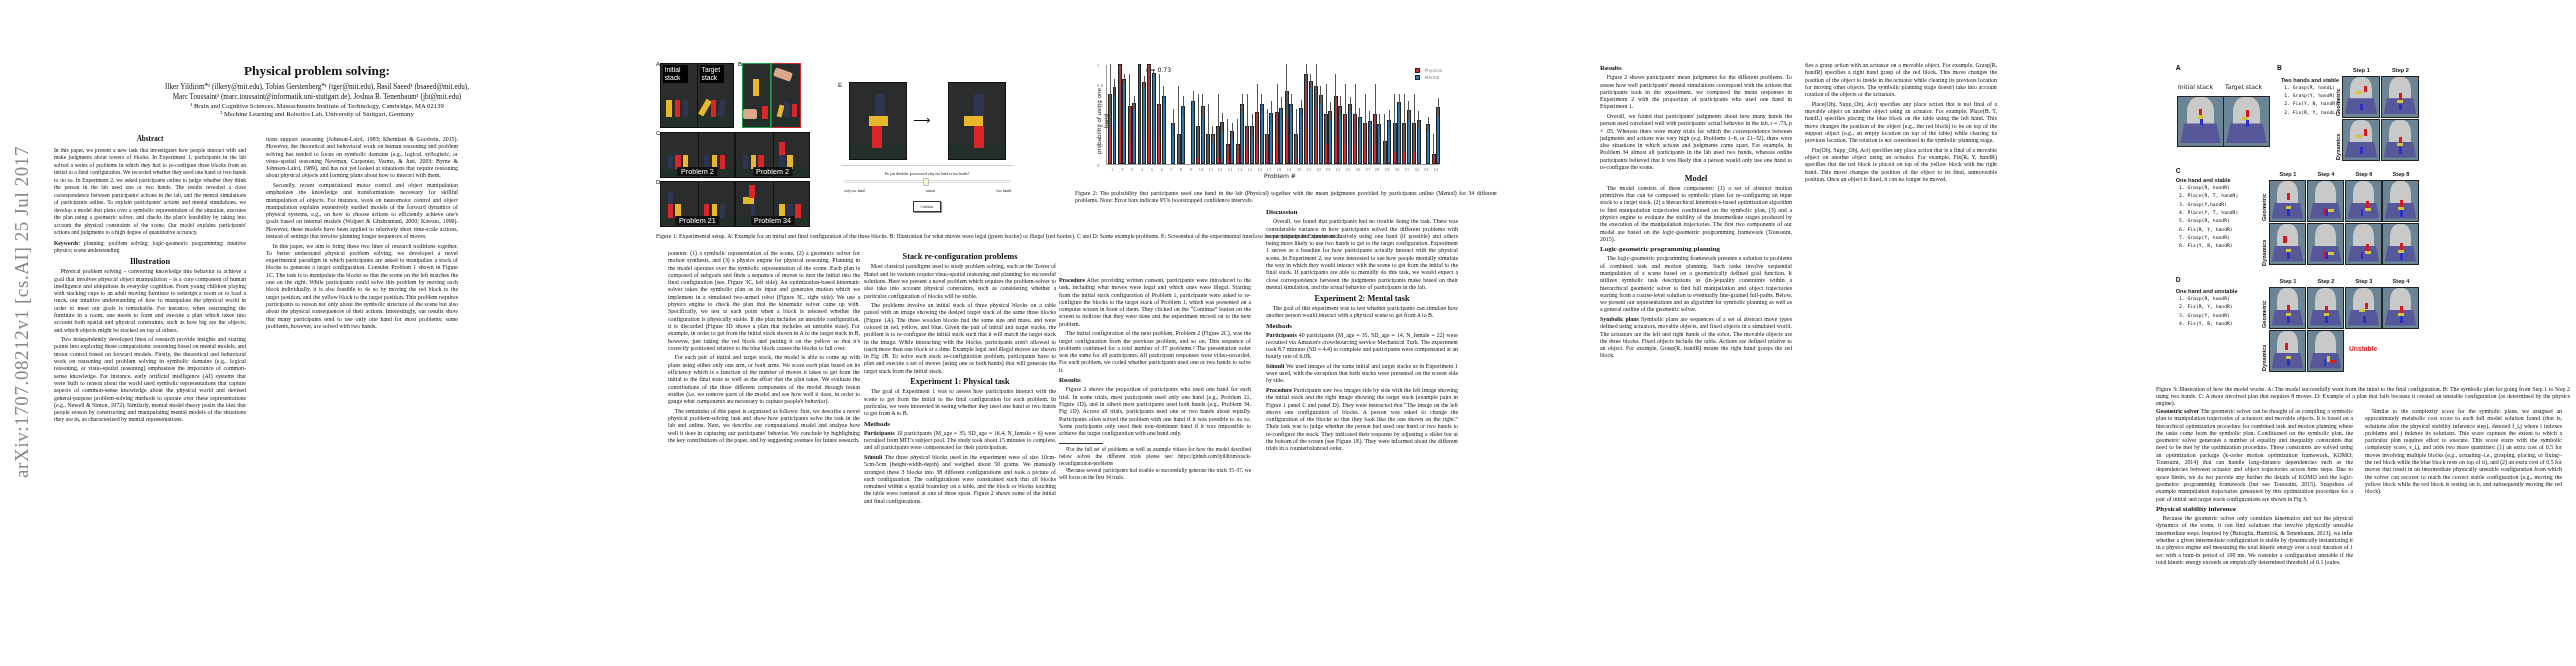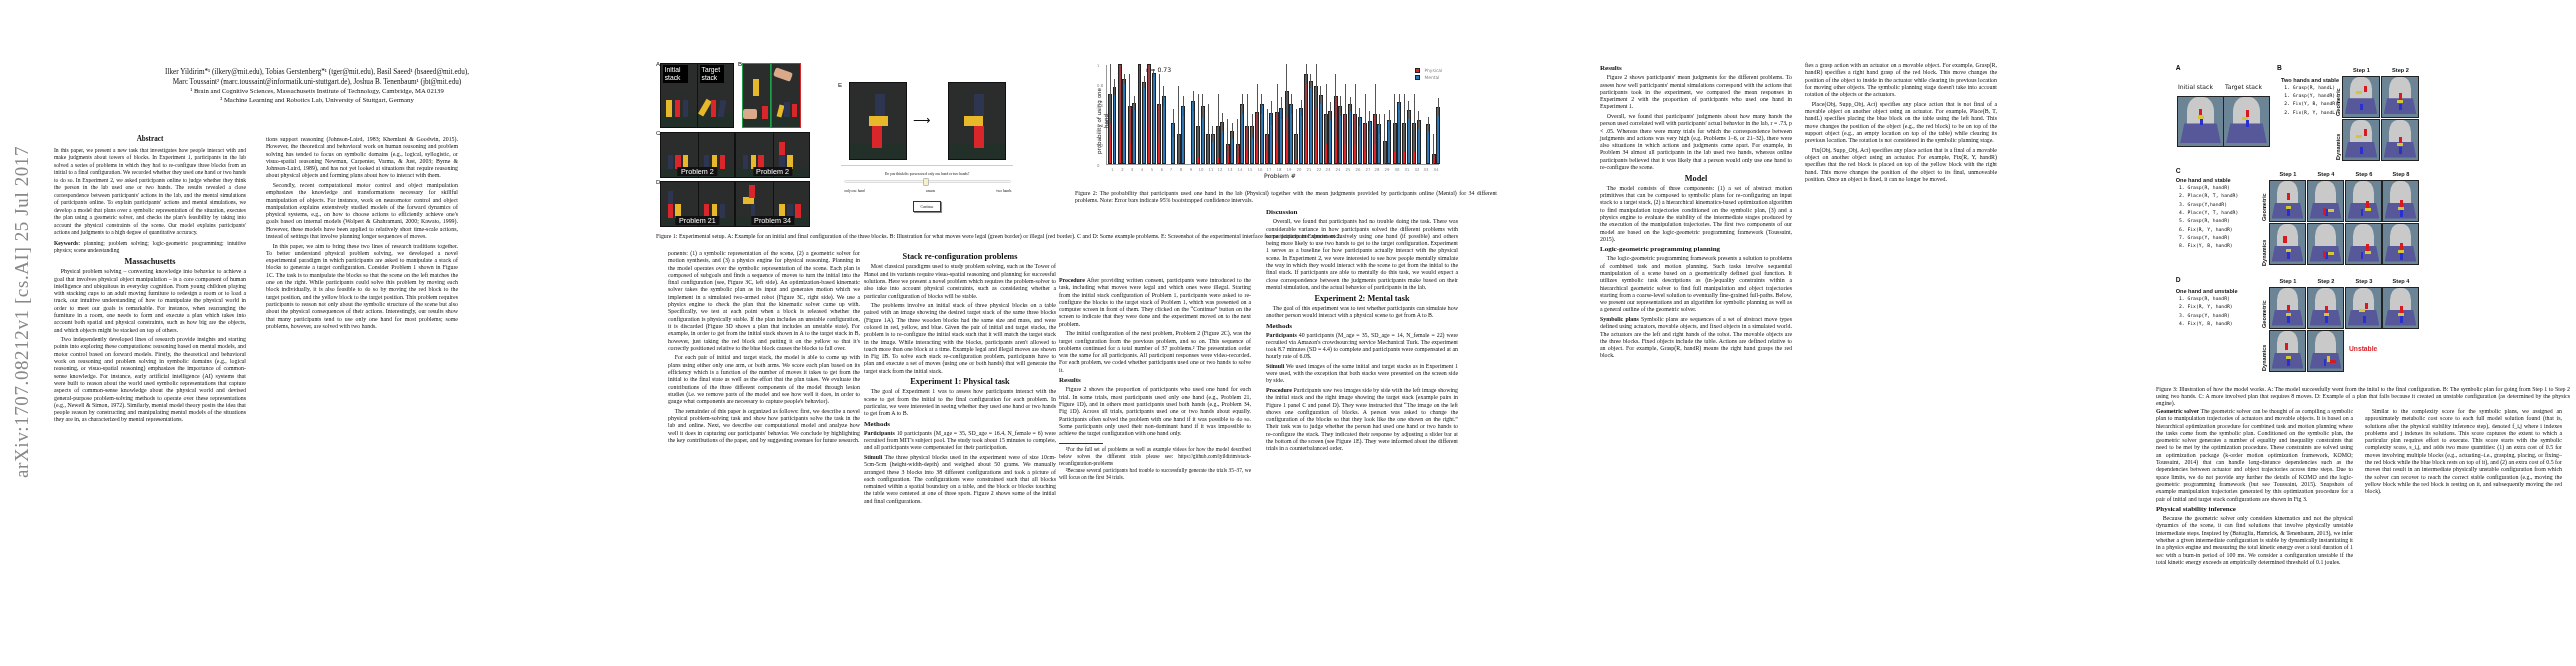--- a/index.html
+++ b/index.html
@@ -89,34 +89,35 @@
 </style>
 </head>
 <body>
 
 <div class="strip">
 
   <div class="page p1">
     <div class="arxiv-stamp">arXiv:1707.08212v1  [cs.AI]  25 Jul 2017</div>
 
     <div class="title-block">
+      <div class="title1">Physical problem solving:</div>
       <div class="authors">Ilker Yildirim*¹ (ilkery@mit.edu), Tobias Gerstenberg*¹ (tger@mit.edu), Basil Saeed¹ (bsaeed@mit.edu),</div>
       <div class="authors" style="margin-top:0">Marc Toussaint² (marc.toussaint@informatik.uni-stuttgart.de), Joshua B. Tenenbaum¹ (jbt@mit.edu)</div>
       <div class="affil">¹ Brain and Cognitive Sciences, Massachusetts Institute of Technology, Cambridge, MA 02139</div>
       <div class="affil">² Machine Learning and Robotics Lab, University of Stuttgart, Germany</div>
     </div>
 
     <div class="col" style="left:54px; top:136px; width:192px;">
       <div class="abstract-title">Abstract</div>
       <p class="abstract noindent">In this paper, we present a new task that investigates how people interact with and make judgments about towers of blocks. In Experiment 1, participants in the lab solved a series of problems in which they had to re-configure three blocks from an initial to a final configuration. We recorded whether they used one hand or two hands to do so. In Experiment 2, we asked participants online to judge whether they think the person in the lab used one or two hands. The results revealed a close correspondence between participants' actions in the lab, and the mental simulations of participants online. To explain participants' actions and mental simulations, we develop a model that plans over a symbolic representation of the situation, executes the plan using a geometric solver, and checks the plan's feasibility by taking into account the physical constraints of the scene. Our model explains participants' actions and judgments to a high degree of quantitative accuracy.</p>
       <p class="abstract keywords noindent">
         <span class="runin">Keywords:</span>
         <span>planning; problem solving; logic-geometric programming; intuitive physics; scene understanding</span>
       </p>
-      <h2>Massachusetts</h2>
+      <h2>Illustration</h2>
       <p>Physical problem solving – converting knowledge into behavior to achieve a goal that involves physical object manipulation – is a core component of human intelligence and ubiquitous in everyday cognition. From young children playing with stacking cups to an adult moving furniture to redesign a room or to load a truck, our intuitive understanding of how to manipulate the physical world in order to meet our goals is remarkable. For instance, when rearranging the furniture in a room, one needs to form and execute a plan which takes into account both spatial and physical constraints, such as how big are the objects, and which objects might be stacked on top of others.</p>
       <p>Two independently developed lines of research provide insights and starting points into exploring these computations: reasoning based on mental models, and motor control based on forward models. Firstly, the theoretical and behavioral work on reasoning and problem solving in symbolic domains (e.g., logical reasoning, or visuo-spatial reasoning) emphasizes the importance of common-sense knowledge. For instance, early artificial intelligence (AI) systems that were built to reason about the world used symbolic representations that capture aspects of common-sense knowledge about the physical world and devised general-purpose problem-solving methods to operate over these representations (e.g., Newell &amp; Simon, 1972). Similarly, mental model theory posits the idea that people reason by constructing and manipulating mental models of the situations they are in, as characterized by mental representations.</p>
     </div>
 
     <div class="col" style="left:266px; top:136px; width:192px;">
       <p class="noindent">tions support reasoning (Johnson-Laird, 1983; Khemlani &amp; Goodwin, 2015). However, the theoretical and behavioral work on human reasoning and problem solving has tended to focus on symbolic domains (e.g., logical, syllogistic, or visuo-spatial reasoning Newman, Carpenter, Varma, &amp; Just, 2003; Byrne &amp; Johnson-Laird, 1989), and has not yet looked at situations that require reasoning about physical objects and forming plans about how to interact with them.</p>
       <p>Secondly, recent computational motor control and object manipulation emphasizes the knowledge and transformations necessary for skillful manipulation of objects. For instance, work on neuromotor control and object manipulation explains extensively studied models of the forward dynamics of physical systems, e.g., on how to choose actions to efficiently achieve one's goals based on internal models (Wolpert &amp; Ghahramani, 2000; Kawato, 1999). However, these models have been applied to relatively short time-scale actions, instead of settings that involve planning longer sequences of moves.</p>
       <p>In this paper, we aim to bring these two lines of research traditions together. To better understand physical problem solving, we developed a novel experimental paradigm in which participants are asked to manipulate a stack of blocks to generate a target configuration. Consider Problem 1 shown in Figure 1C. The task is to manipulate the blocks so that the scene on the left matches the one on the right. While participants could solve this problem by moving each block individually, it is also feasible to do so by moving the red block to the target position, and the yellow block to the target position. This problem requires participants to reason not only about the symbolic structure of the scene but also about the physical consequences of their actions. Interestingly, our results show that many participants tend to use only one hand for most problems; some problems, however, are solved with two hands.</p>
     </div>
   </div>

